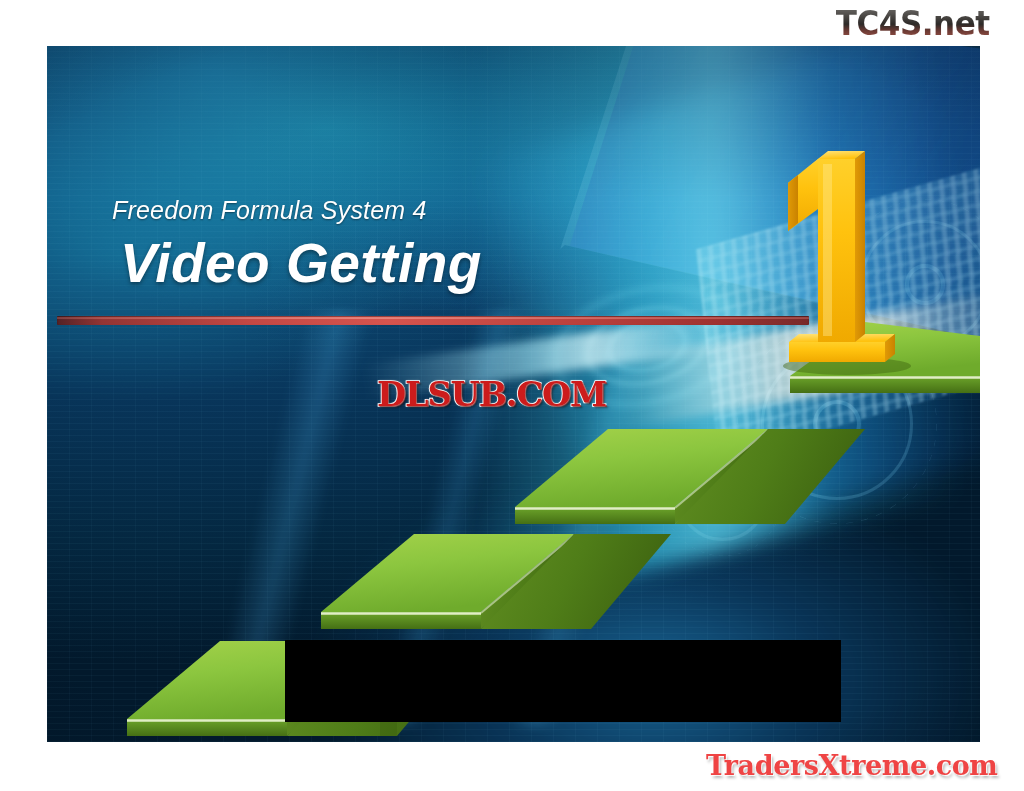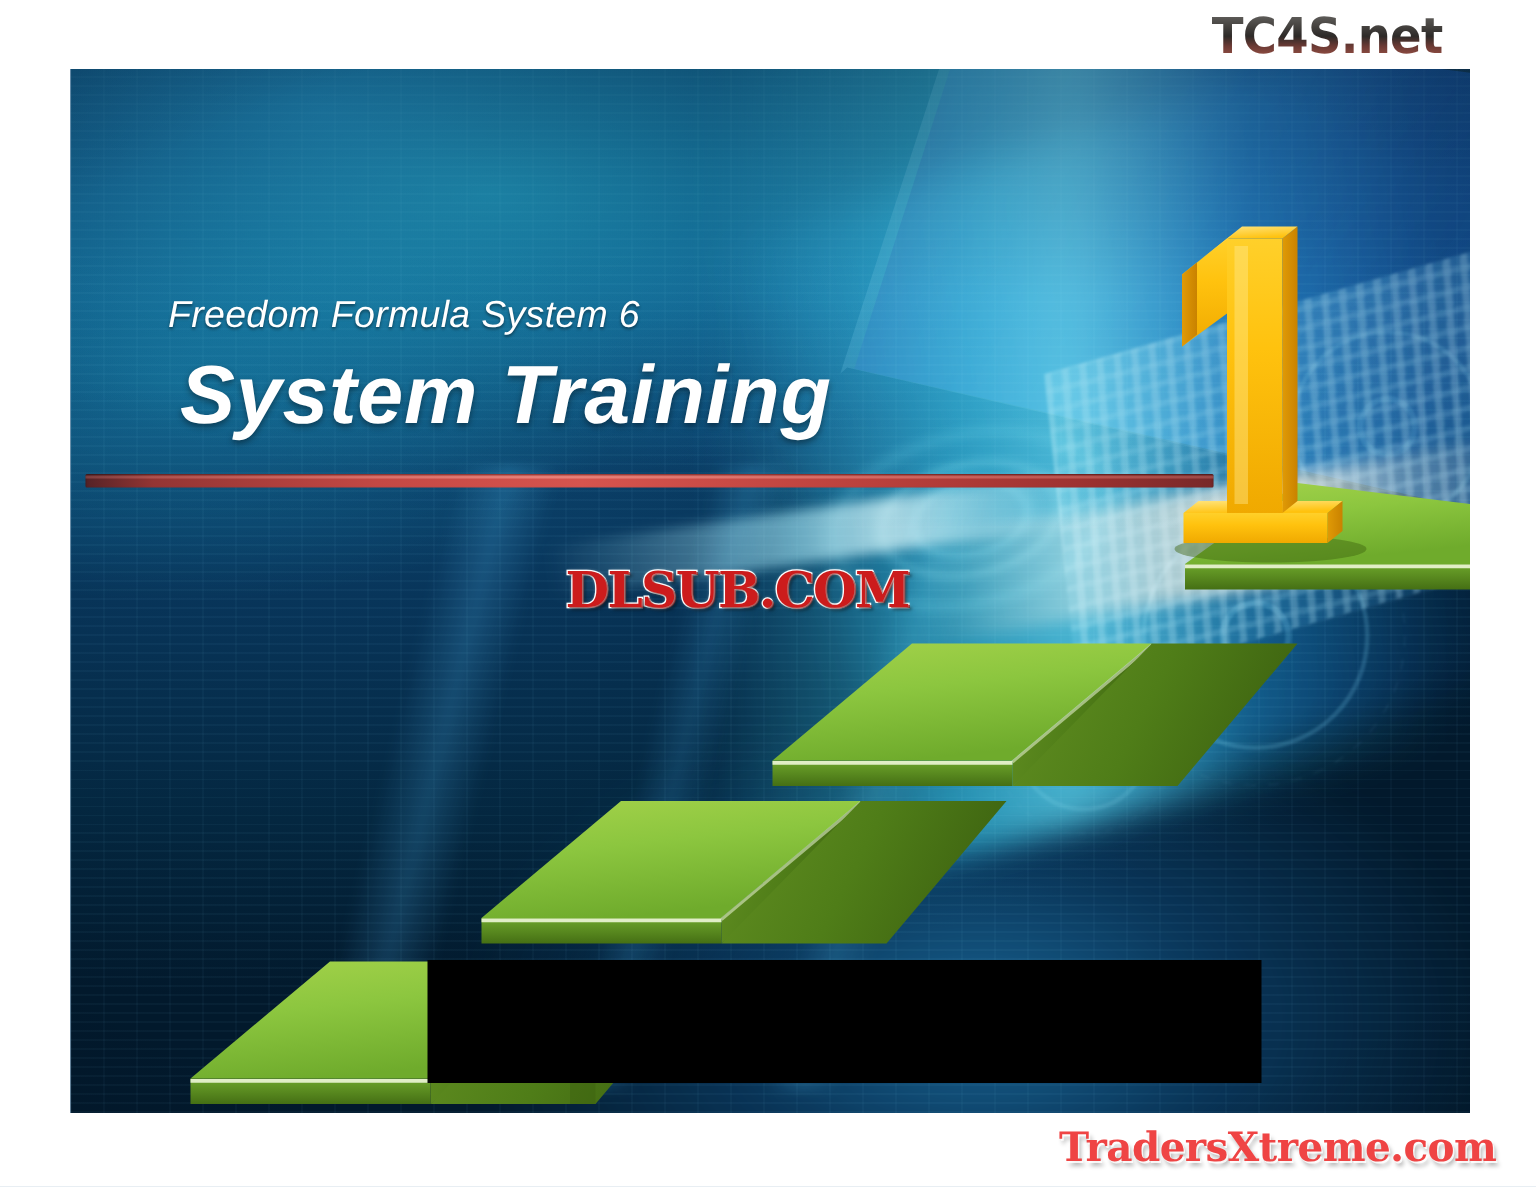--- a/index.html
+++ b/index.html
@@ -26,21 +26,21 @@
   
   #brand-top {
     position: absolute;
     top: 2px;
     right: 6px;
     width: 220px;
     height: 42px;
     z-index: 60;
     display: flex;
     align-items: center;
-    justify-content: flex-start;
+    justify-content: center;
   }
   #brand-top .tc4s-text {
     font-family: "DejaVu Sans", sans-serif;
     font-weight: bold;
     font-size: 33px;
     letter-spacing: -0.5px;
     line-height: 1;
     background: linear-gradient(180deg,#6c6a67 0%, #4a4744 28%, #2d2a28 52%, #6b3a34 72%, #8a4a40 88%, #b07068 100%);
     -webkit-background-clip: text;
     background-clip: text;
@@ -486,22 +486,22 @@
           <polygon points="741,185 751,177 751,129 741,137" fill="url(#goldSide)"></polygon>
 
           <rect x="776" y="118" width="9" height="172" fill="#ffe98f" opacity="0.42"></rect>
         </g>
       </svg>
     </div>
 
     <div id="redaction-bar"></div>
 
     <div id="text-block">
-      <div id="kicker">Freedom Formula System 6</div>
-      <div id="main-title">System Training</div>
+      <div id="kicker">Freedom Formula System 4</div>
+      <div id="main-title">Video Getting</div>
       <div id="divider"></div>
     </div>
 
     <div id="dlsub-watermark">DLSUB.COM</div>
 
   </div>
 
   <div id="brand-bottom">TradersXtreme.com</div>
 
 </div>

